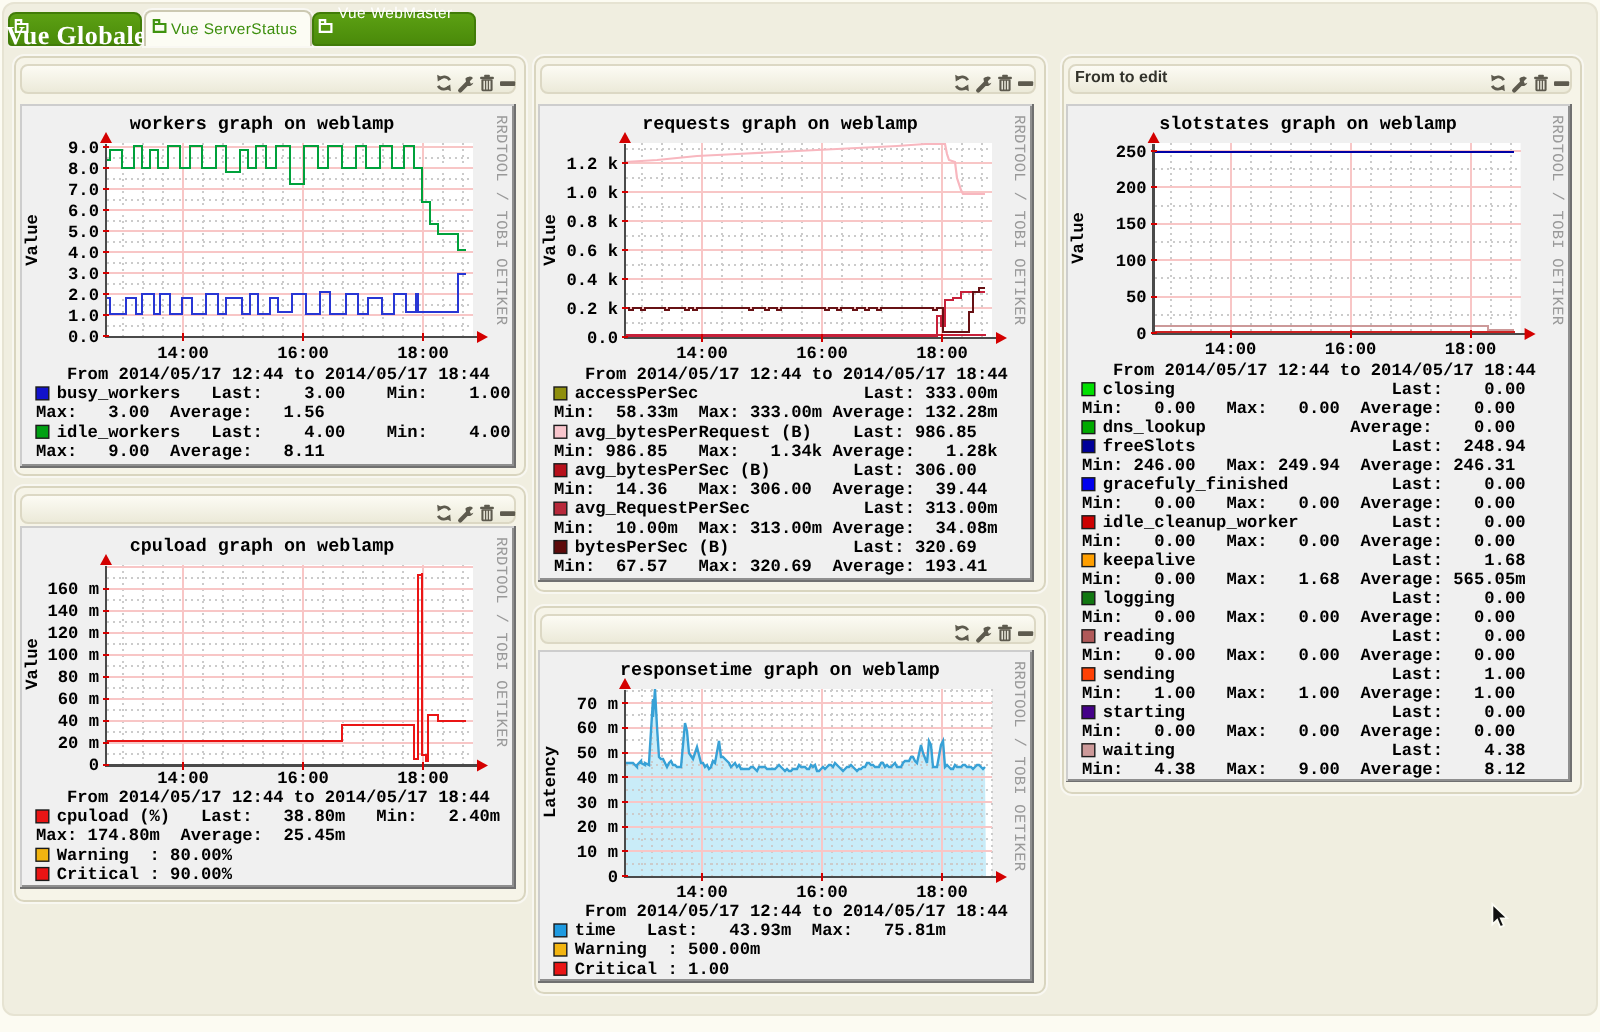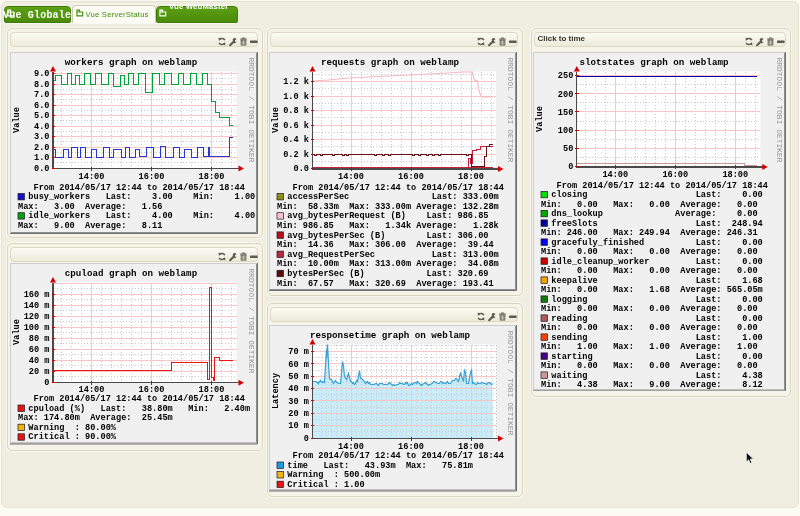--- a/index.html
+++ b/index.html
@@ -1,30 +1,30 @@
 <!DOCTYPE html>
 <html><head><meta charset="utf-8"><style>
 html,body{margin:0;padding:0} body{width:800px;height:516px;background:#fcfbf2;font-family:'Liberation Sans',sans-serif;overflow:hidden;position:relative}
 </style></head><body>
 <div style="position:absolute;left:1px;top:1px;width:796px;height:505px;background:#f0eee0;border:1px solid #e6e3d2;border-radius:6px"></div>
 <div style="position:absolute;left:3.5px;top:6px;width:65px;height:15px;background:linear-gradient(#5ca013,#4a8a0a);border:1px solid #417c08;border-radius:4px 4px 2px 2px;box-shadow:0 1px 0 rgba(255,255,255,.5)"></div>
 <svg style="position:absolute;left:7.0px;top:9px" width="8" height="8" viewBox="0 0 8 8">
     <path d="M0.9,3h5.8v3.9H0.9z M0.9,3V1.1h2.7v1.9" fill="none" stroke="#ffffff" stroke-width="1.1"></path>
   </svg>
-<div style="position:absolute;left:3px;top:10px;font-family:Liberation Mono, monospace;font-weight:bold;font-size:10px;color:#fff;letter-spacing:0.2px">Vue Globale</div>
+<div style="position:absolute;left:3px;top:10px;font-family:Liberation Serif, serif;font-weight:bold;font-size:13px;color:#fff;letter-spacing:0.2px">Vue Globale</div>
 <div style="position:absolute;left:72px;top:5px;width:82px;height:17px;background:#fcfcf4;border:1px solid #ccc9b2;border-bottom:none;border-radius:4px 4px 0 0;box-shadow:0 0 0 1px rgba(255,255,255,.6)"></div>
 <svg style="position:absolute;left:75.5px;top:9px" width="8" height="8" viewBox="0 0 8 8">
     <path d="M0.9,3h5.8v3.9H0.9z M0.9,3V1.1h2.7v1.9" fill="none" stroke="#3f930f" stroke-width="1.1"></path>
   </svg>
 <div style="position:absolute;left:85.5px;top:9.5px;font-family:'Liberation Sans',sans-serif;font-weight:normal;font-size:7.7px;color:#3d8f0e;letter-spacing:0.2px">Vue ServerStatus</div>
 <div style="position:absolute;left:155.5px;top:6px;width:80px;height:15px;background:linear-gradient(#5ca013,#4a8a0a);border:1px solid #417c08;border-radius:4px 4px 2px 2px;box-shadow:0 1px 0 rgba(255,255,255,.5)"></div>
 <svg style="position:absolute;left:159.0px;top:9px" width="8" height="8" viewBox="0 0 8 8">
     <path d="M0.9,3h5.8v3.9H0.9z M0.9,3V1.1h2.7v1.9" fill="none" stroke="#ffffff" stroke-width="1.1"></path>
   </svg>
-<div style="position:absolute;left:169.0px;top:2px;font-family:'Liberation Sans',sans-serif;font-weight:bold;font-size:7.7px;color:#fff;letter-spacing:0.2px">Vue WebMaster</div>
+<div style="position:absolute;left:169.0px;top:2px;font-family:'Liberation Sans',sans-serif;font-weight:normal;font-size:7.7px;color:#fff;letter-spacing:0.2px">Vue WebMaster</div>
 <div style="position:absolute;left:7px;top:27.5px;width:253.5px;height:208px;background:#f6f4e8;border:1px solid #d9d5bf;border-radius:5px;box-shadow:0 0 0 1px rgba(255,255,255,.55)"></div>
 <div style="position:absolute;left:10px;top:31.5px;width:245.5px;height:13px;background:linear-gradient(#fcfbf4,#ecead9);border:1px solid #dcd8c4;border-radius:4px"></div>
 <svg style="position:absolute;left:218.3px;top:36.5px" width="40" height="10" viewBox="0 0 40 10">
     <g fill="none" stroke="#5d5a4e" stroke-width="1.4">
       <path d="M6.9,3.1A3.2,3.2 0 0 0 1.6,2.6"></path>
       <path d="M1.1,5.9A3.2,3.2 0 0 0 6.4,6.4"></path>
     </g>
     <path d="M0.6,0.4 L0.9,3.7 L3.6,2.0 Z M7.4,8.6 L7.1,5.3 L4.4,7.0 Z" fill="#5d5a4e"></path>
     <g transform="translate(11,0)">
       <path d="M1.1,8.2 L4.8,4.5" stroke="#5d5a4e" stroke-width="2.1" stroke-linecap="round" fill="none"></path>
@@ -93,21 +93,21 @@
     <g transform="translate(21.5,0)" fill="#5d5a4e">
       <rect x="1.2" y="2.6" width="5.6" height="6" rx="0.7"></rect>
       <rect x="0.6" y="1.4" width="6.8" height="1.2" rx="0.4"></rect>
       <rect x="2.6" y="0.4" width="2.8" height="1.2" rx="0.4"></rect>
       <path d="M2.6,3.4v4.4 M4,3.4v4.4 M5.4,3.4v4.4" stroke="#f4f2e6" stroke-width="0.7"></path>
     </g>
     <rect x="32" y="3.6" width="7.6" height="2.4" rx="0.5" fill="#5d5a4e"></rect>
   </svg>
 <div style="position:absolute;left:530.5px;top:27.5px;width:258px;height:367px;background:#f6f4e8;border:1px solid #d9d5bf;border-radius:5px;box-shadow:0 0 0 1px rgba(255,255,255,.55)"></div>
 <div style="position:absolute;left:533.5px;top:31.5px;width:250px;height:13px;background:linear-gradient(#fcfbf4,#ecead9);border:1px solid #dcd8c4;border-radius:4px">
-    <div style="position:absolute;left:3px;top:1.5px;font-family:'Liberation Sans',sans-serif;font-weight:bold;font-size:8px;color:#33332c">Click to time</div>
+    <div style="position:absolute;left:3px;top:1.5px;font-family:'Liberation Sans',sans-serif;font-weight:bold;font-size:8px;color:#33332c">From to edit</div>
   </div>
 <svg style="position:absolute;left:744.8px;top:36.5px" width="40" height="10" viewBox="0 0 40 10">
     <g fill="none" stroke="#5d5a4e" stroke-width="1.4">
       <path d="M6.9,3.1A3.2,3.2 0 0 0 1.6,2.6"></path>
       <path d="M1.1,5.9A3.2,3.2 0 0 0 6.4,6.4"></path>
     </g>
     <path d="M0.6,0.4 L0.9,3.7 L3.6,2.0 Z M7.4,8.6 L7.1,5.3 L4.4,7.0 Z" fill="#5d5a4e"></path>
     <g transform="translate(11,0)">
       <path d="M1.1,8.2 L4.8,4.5" stroke="#5d5a4e" stroke-width="2.1" stroke-linecap="round" fill="none"></path>
       <path d="M3.7,2.3 A2.6,2.6 0 0 1 7.5,2.0 L5.9,3.6 L6.4,4.9 L7.7,4.4 A2.6,2.6 0 0 1 4.4,5.9 Z" fill="#5d5a4e"></path>

